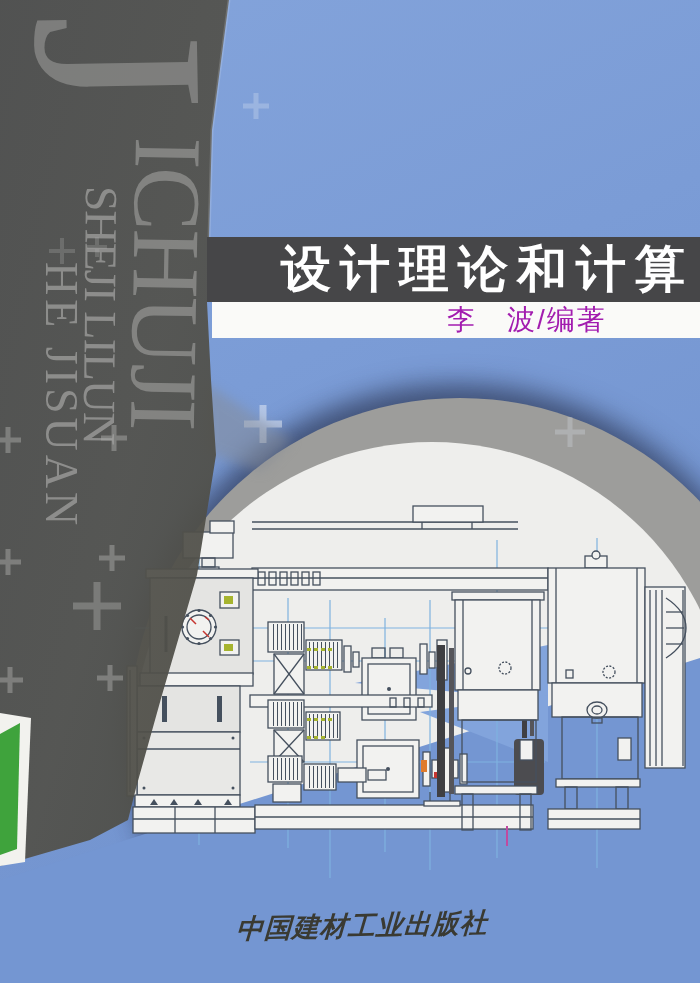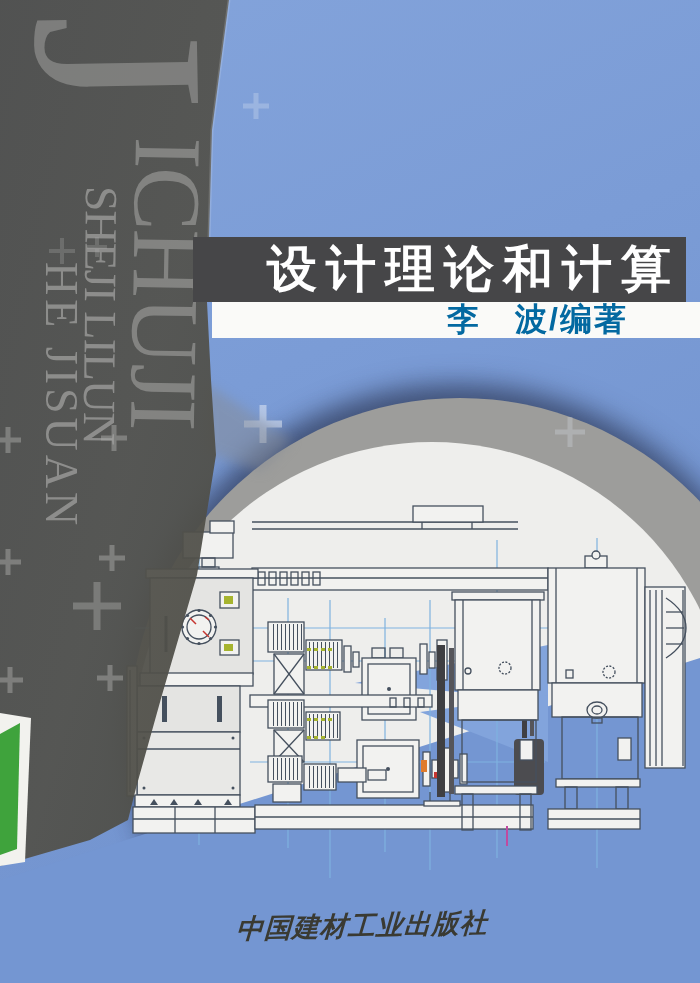--- a/index.html
+++ b/index.html
@@ -28,33 +28,33 @@
     z-index:6;color:rgba(168,168,166,.68);
     font-family:"Liberation Serif","DejaVu Serif",serif;
     transform-origin:0 0;white-space:nowrap;line-height:1;
   }
   #spine-initial{left:241px;top:12px;font-size:245px;transform:rotate(89deg);color:rgba(160,160,158,.55);}
   #spine-word{left:216px;top:138px;font-size:96px;letter-spacing:-2px;transform:rotate(91deg);color:rgba(162,162,160,.60);}
   #spine-l1{left:124px;top:186px;font-size:46px;letter-spacing:-1px;transform:rotate(90.5deg);}
   #spine-l2{left:84px;top:262px;font-size:46px;letter-spacing:4px;transform:rotate(90deg);}
   
   #band-dark{
-    left:193px;top:237px;width:493px;height:65px;background:#464648;z-index:7;
+    left:207px;top:237px;width:493px;height:65px;background:#464648;z-index:7;
     display:flex;align-items:center;
   }
   #band-dark .t{
     color:#ffffff;font-size:50px;font-weight:900;letter-spacing:9px;
     padding-left:74px;white-space:nowrap;
   }
   #band-white{
     left:212px;top:302px;width:488px;height:36px;background:#fafaf8;z-index:7;
     display:flex;align-items:center;
   }
   #band-white .t{
-    color:#0369a1;font-size:32px;font-weight:bold;letter-spacing:2px;
+    color:#a21caf;font-size:28px;font-weight:normal;letter-spacing:2px;
     padding-left:235px;white-space:nowrap;
   }
   #title{
     left:360px;top:138px;z-index:8;color:#ffffff;
     font-size:99px;font-weight:900;letter-spacing:2px;line-height:1;white-space:nowrap;
     text-shadow:0 0 2px rgba(255,255,255,.4);
   }
   #publisher{
     left:230px;top:908px;width:264px;z-index:9;text-align:center;
     color:#3a3a32;font-size:27px;font-weight:bold;letter-spacing:1px;

